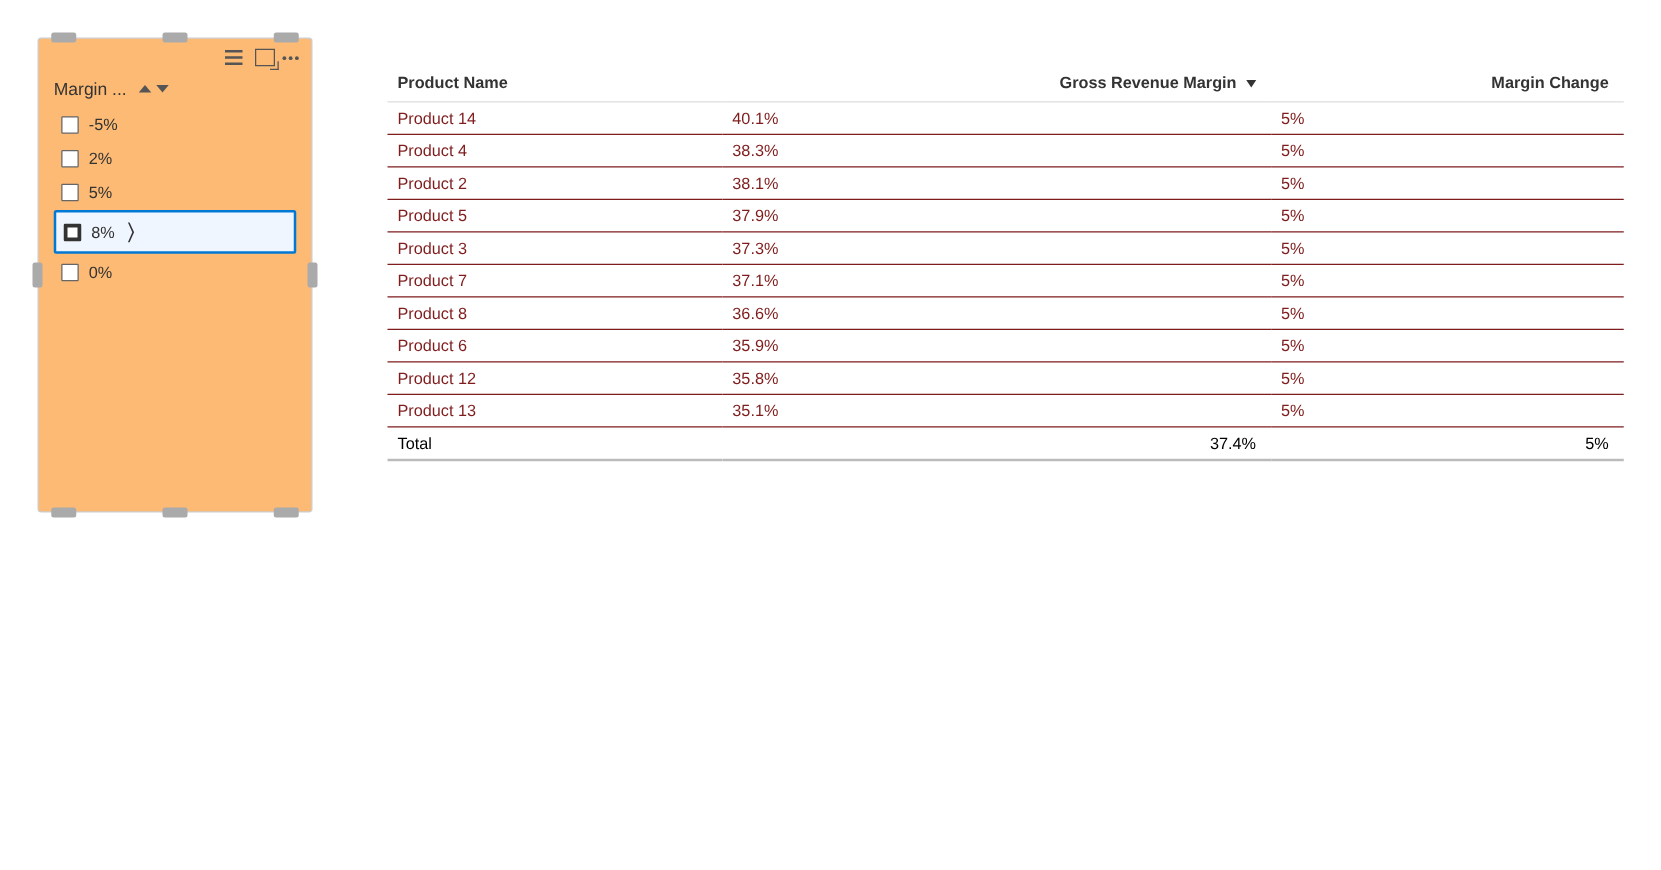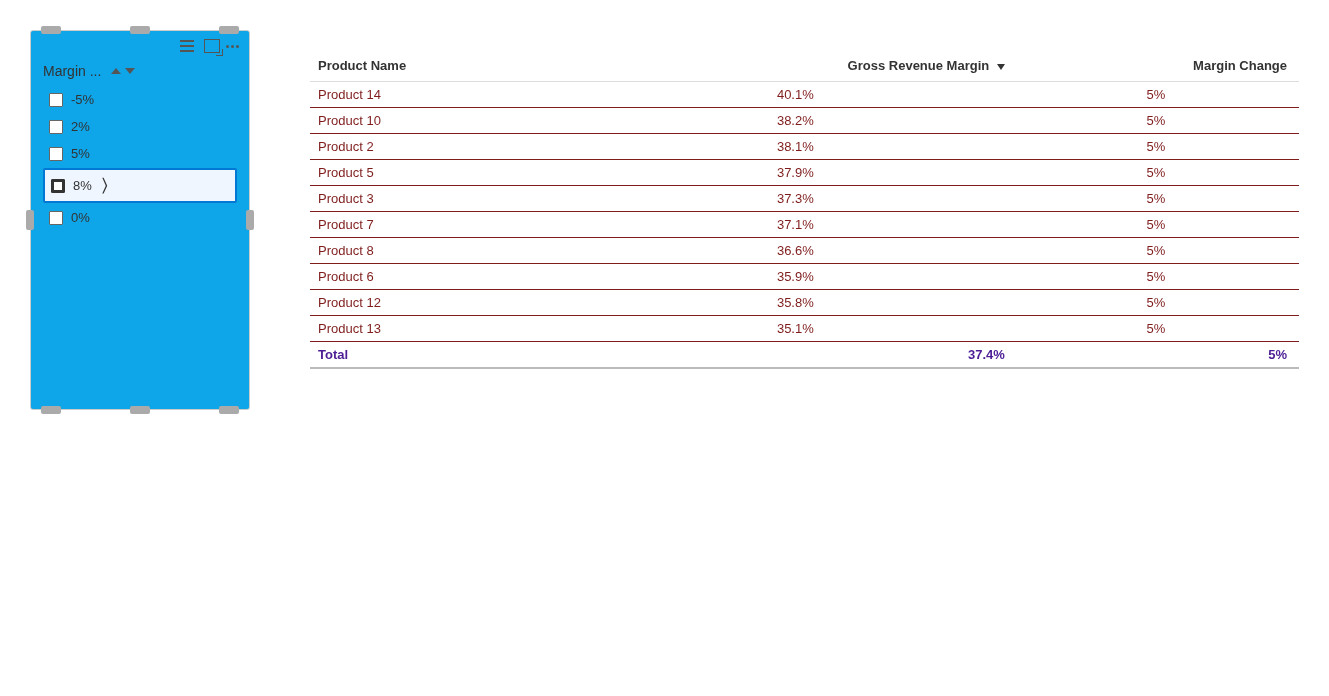--- a/index.html
+++ b/index.html
@@ -15,21 +15,21 @@
     }
 
     
     .filter-panel {
       width: 220px;
       min-height: 380px;
       border: 1.5px solid #ccc;
       border-radius: 3px;
       position: relative;
       padding: 8px 6px 12px 6px;
-      background: #0ea5e9;
+      background: #fdba74;
       margin-top: 10px;
     }
 
     .panel-top-icons {
       display: flex;
       justify-content: flex-end;
       align-items: center;
       gap: 6px;
       margin-bottom: 6px;
       padding-right: 4px;
@@ -232,26 +232,26 @@
     }
 
     tbody tr td {
       padding: 5px 12px 5px 8px;
       border-bottom: 1px solid #7f1d1d;
       color: #7f1d1d;
     }
 
     tbody tr td:nth-child(2),
     tbody tr td:nth-child(3) {
-      text-align: center;
+      text-align: left;
     }
 
     tbody tr:last-child td {
-      font-weight: 700;
-      color: #4c1d95;
+      font-weight: 400;
+      color: #000000;
       border-bottom: 2px solid #bbb;
       border-top: 1px solid #bbb;
     }
 
     tbody tr:last-child td:nth-child(2),
     tbody tr:last-child td:nth-child(3) {
       text-align: right;
     }
   </style>
 </head>
@@ -333,22 +333,22 @@
         </th>
       </tr>
     </thead>
     <tbody id="table-body">
     <tr>
       <td>Product 14</td>
       <td>40.1%</td>
       <td>5%</td>
     </tr>
         <tr>
-      <td>Product 10</td>
-      <td>38.2%</td>
+      <td>Product 4</td>
+      <td>38.3%</td>
       <td>5%</td>
     </tr>
         <tr>
       <td>Product 2</td>
       <td>38.1%</td>
       <td>5%</td>
     </tr>
         <tr>
       <td>Product 5</td>
       <td>37.9%</td>

